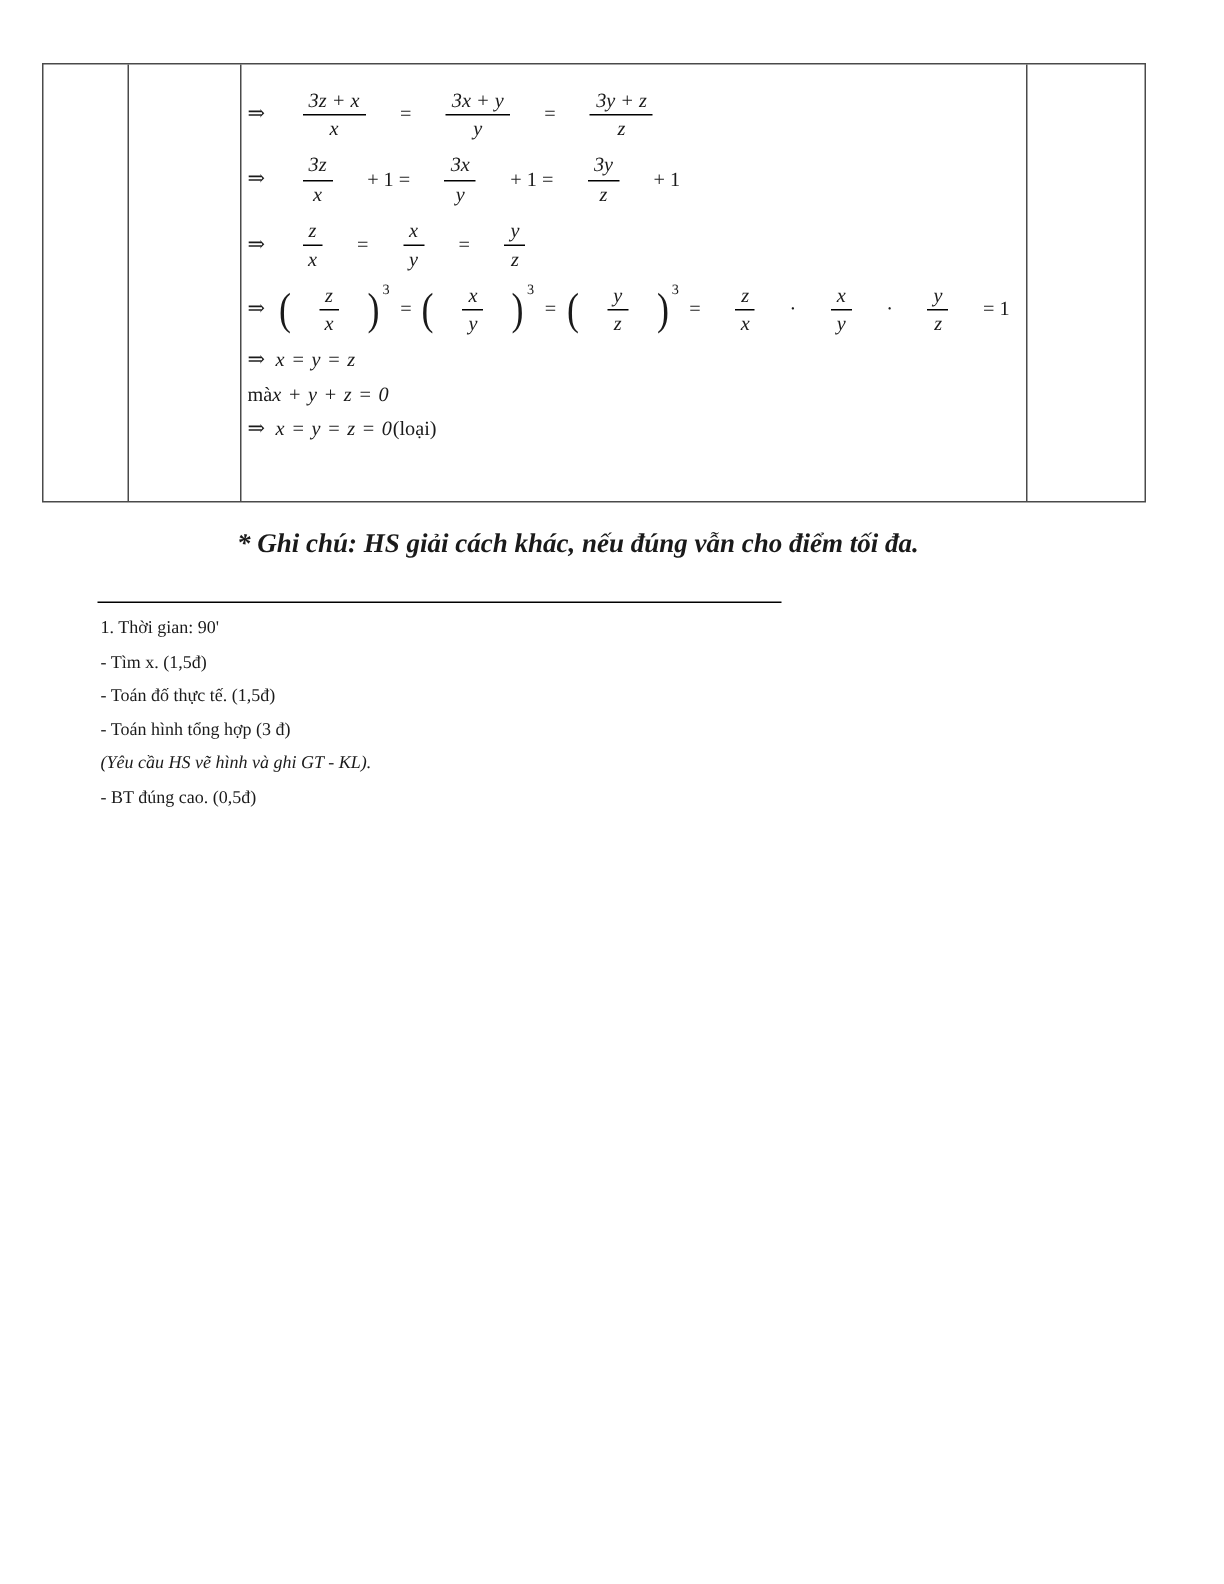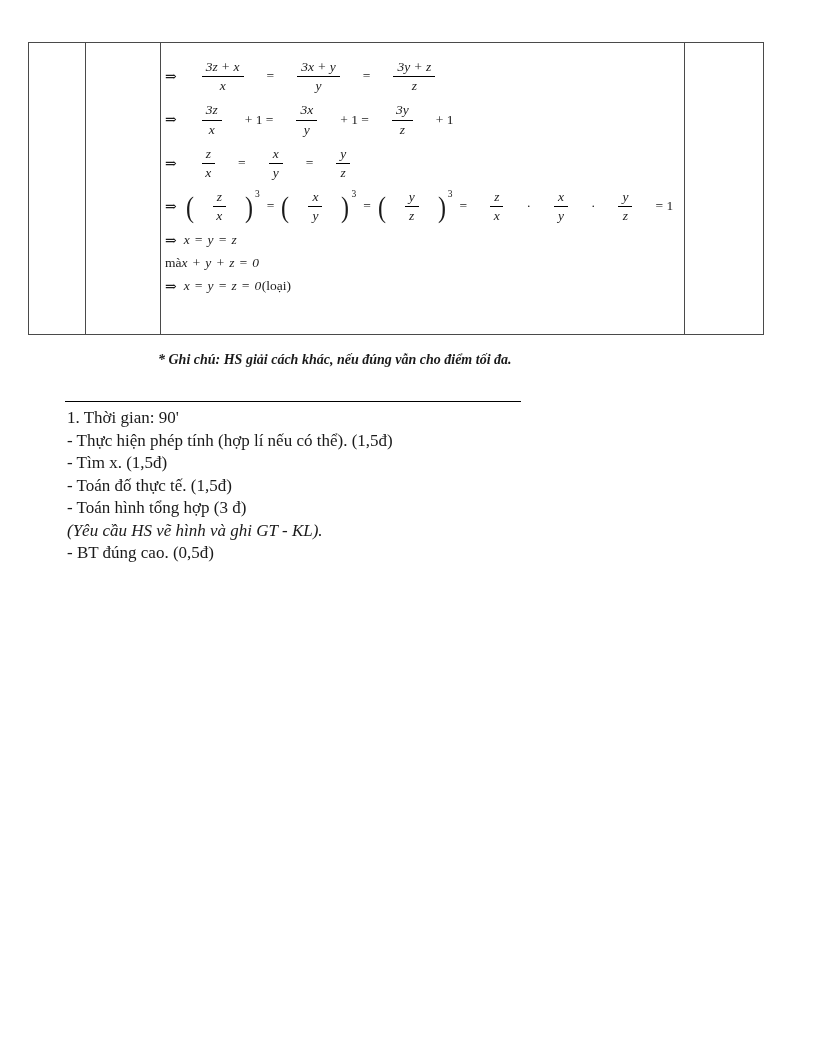--- a/index.html
+++ b/index.html
@@ -43,33 +43,33 @@
   .frac .num{display:block;border-bottom:1px solid #000;padding:0 4px 1px 4px;}
   .frac .den{display:block;padding-top:1px;}
   .pgroup{display:inline-flex;align-items:center;margin:0 1px;}
   .paren{font-style:normal;font-size:30px;line-height:1;font-weight:400;transform:scaleX(.8);}
   .sup{font-style:normal;font-size:9.5px;align-self:flex-start;margin:0 1px 0 1px;}
 
   
   .note{
     position:absolute;left:158px;top:352px;
     font-style:italic;font-weight:bold;
-    font-size:14px;
+    font-size:18px;
   }
 
   
   .rule-line{
     position:absolute;left:65px;top:401px;
     width:456px;height:0;border-top:1px solid #000;
   }
 
   
   .outline{
     position:absolute;left:67px;top:407px;
-    font-size:17px;line-height:22.5px;
+    font-size:12px;line-height:22.5px;
   }
   .outline-item{white-space:pre;}
   .outline-item.italic{font-style:italic;}
 </style>
 </head>
 <body>
 
 <div class="page">
 
   <div class="answer-table">
@@ -192,21 +192,20 @@
     </div>
     <div class="tcol"></div>
   </div>
 
   <div class="note">* Ghi chú: HS giải cách khác, nếu đúng vẫn cho điểm tối đa.</div>
 
   <div class="rule-line"></div>
 
   <div class="outline">
     <div class="outline-item">1. Thời gian: 90'</div>
-    <div class="outline-item">- Thực hiện phép tính (hợp lí nếu có thể). (1,5đ)</div>
     <div class="outline-item">- Tìm x. (1,5đ)</div>
     <div class="outline-item">- Toán đố thực tế. (1,5đ)</div>
     <div class="outline-item">- Toán hình tổng hợp (3 đ)</div>
     <div class="outline-item italic">(Yêu cầu HS vẽ hình và ghi GT - KL).</div>
     <div class="outline-item">- BT đúng cao. (0,5đ)</div>
   </div>
 
 </div>
 
 </body></html>

